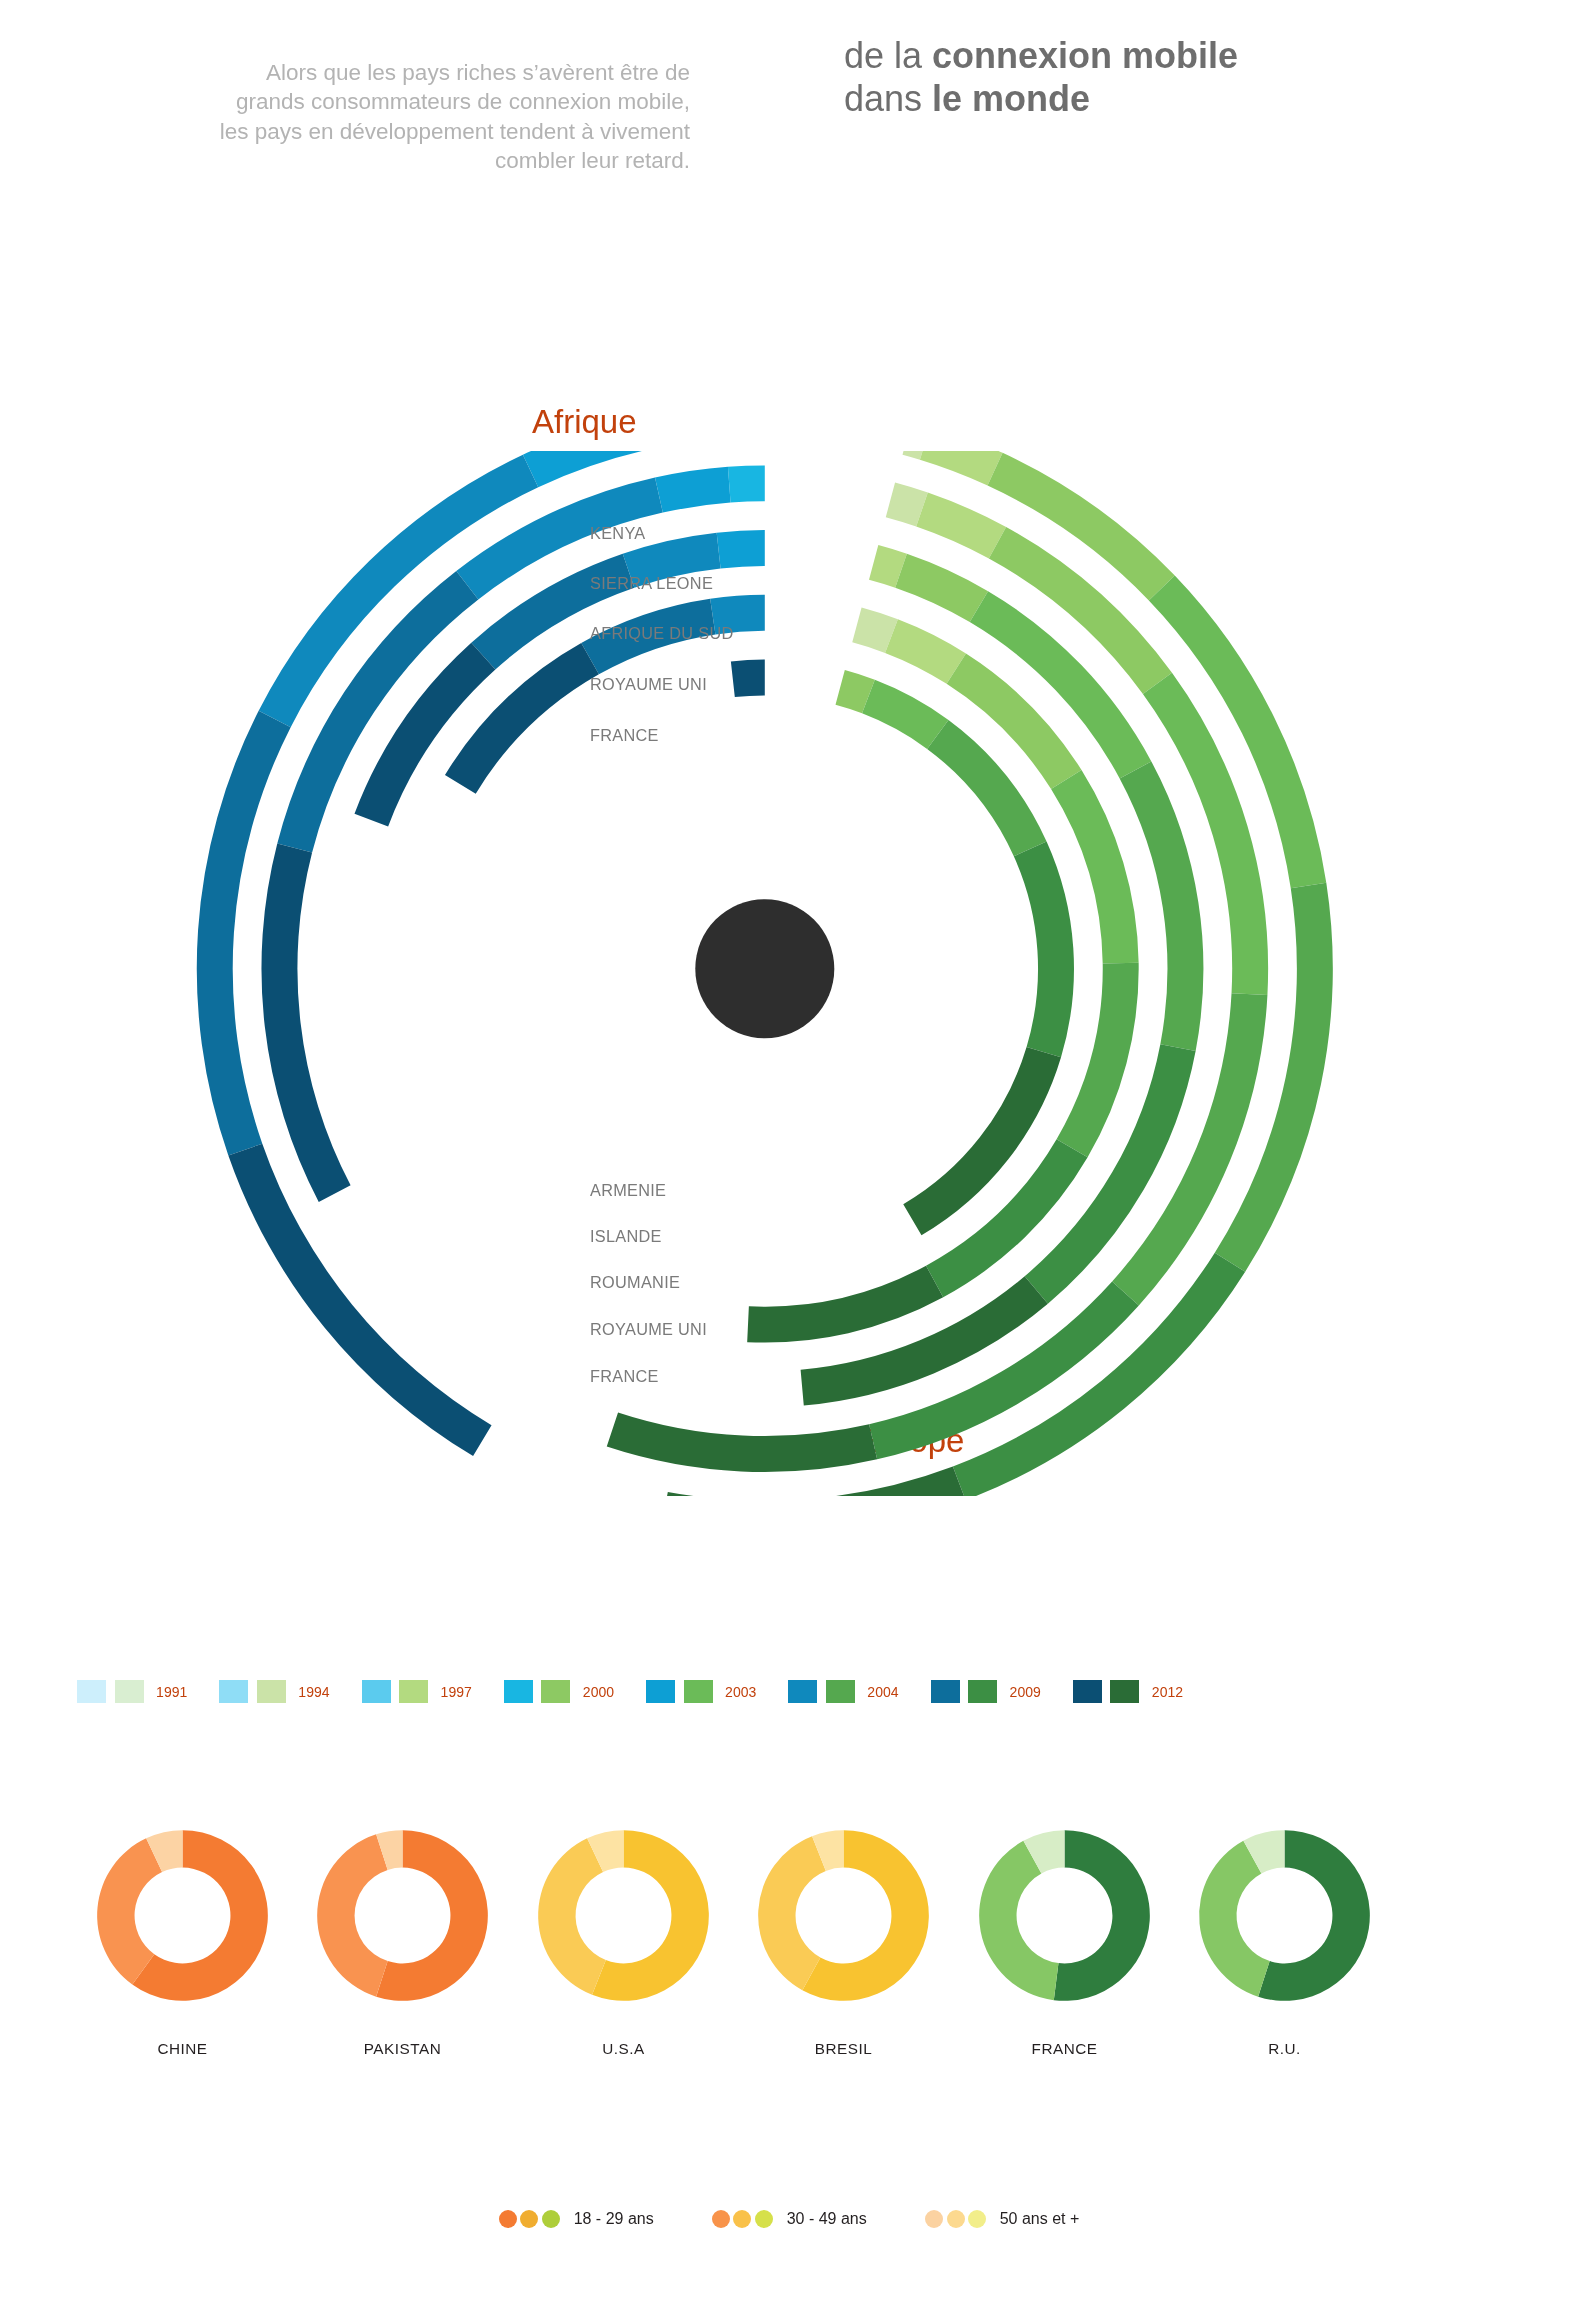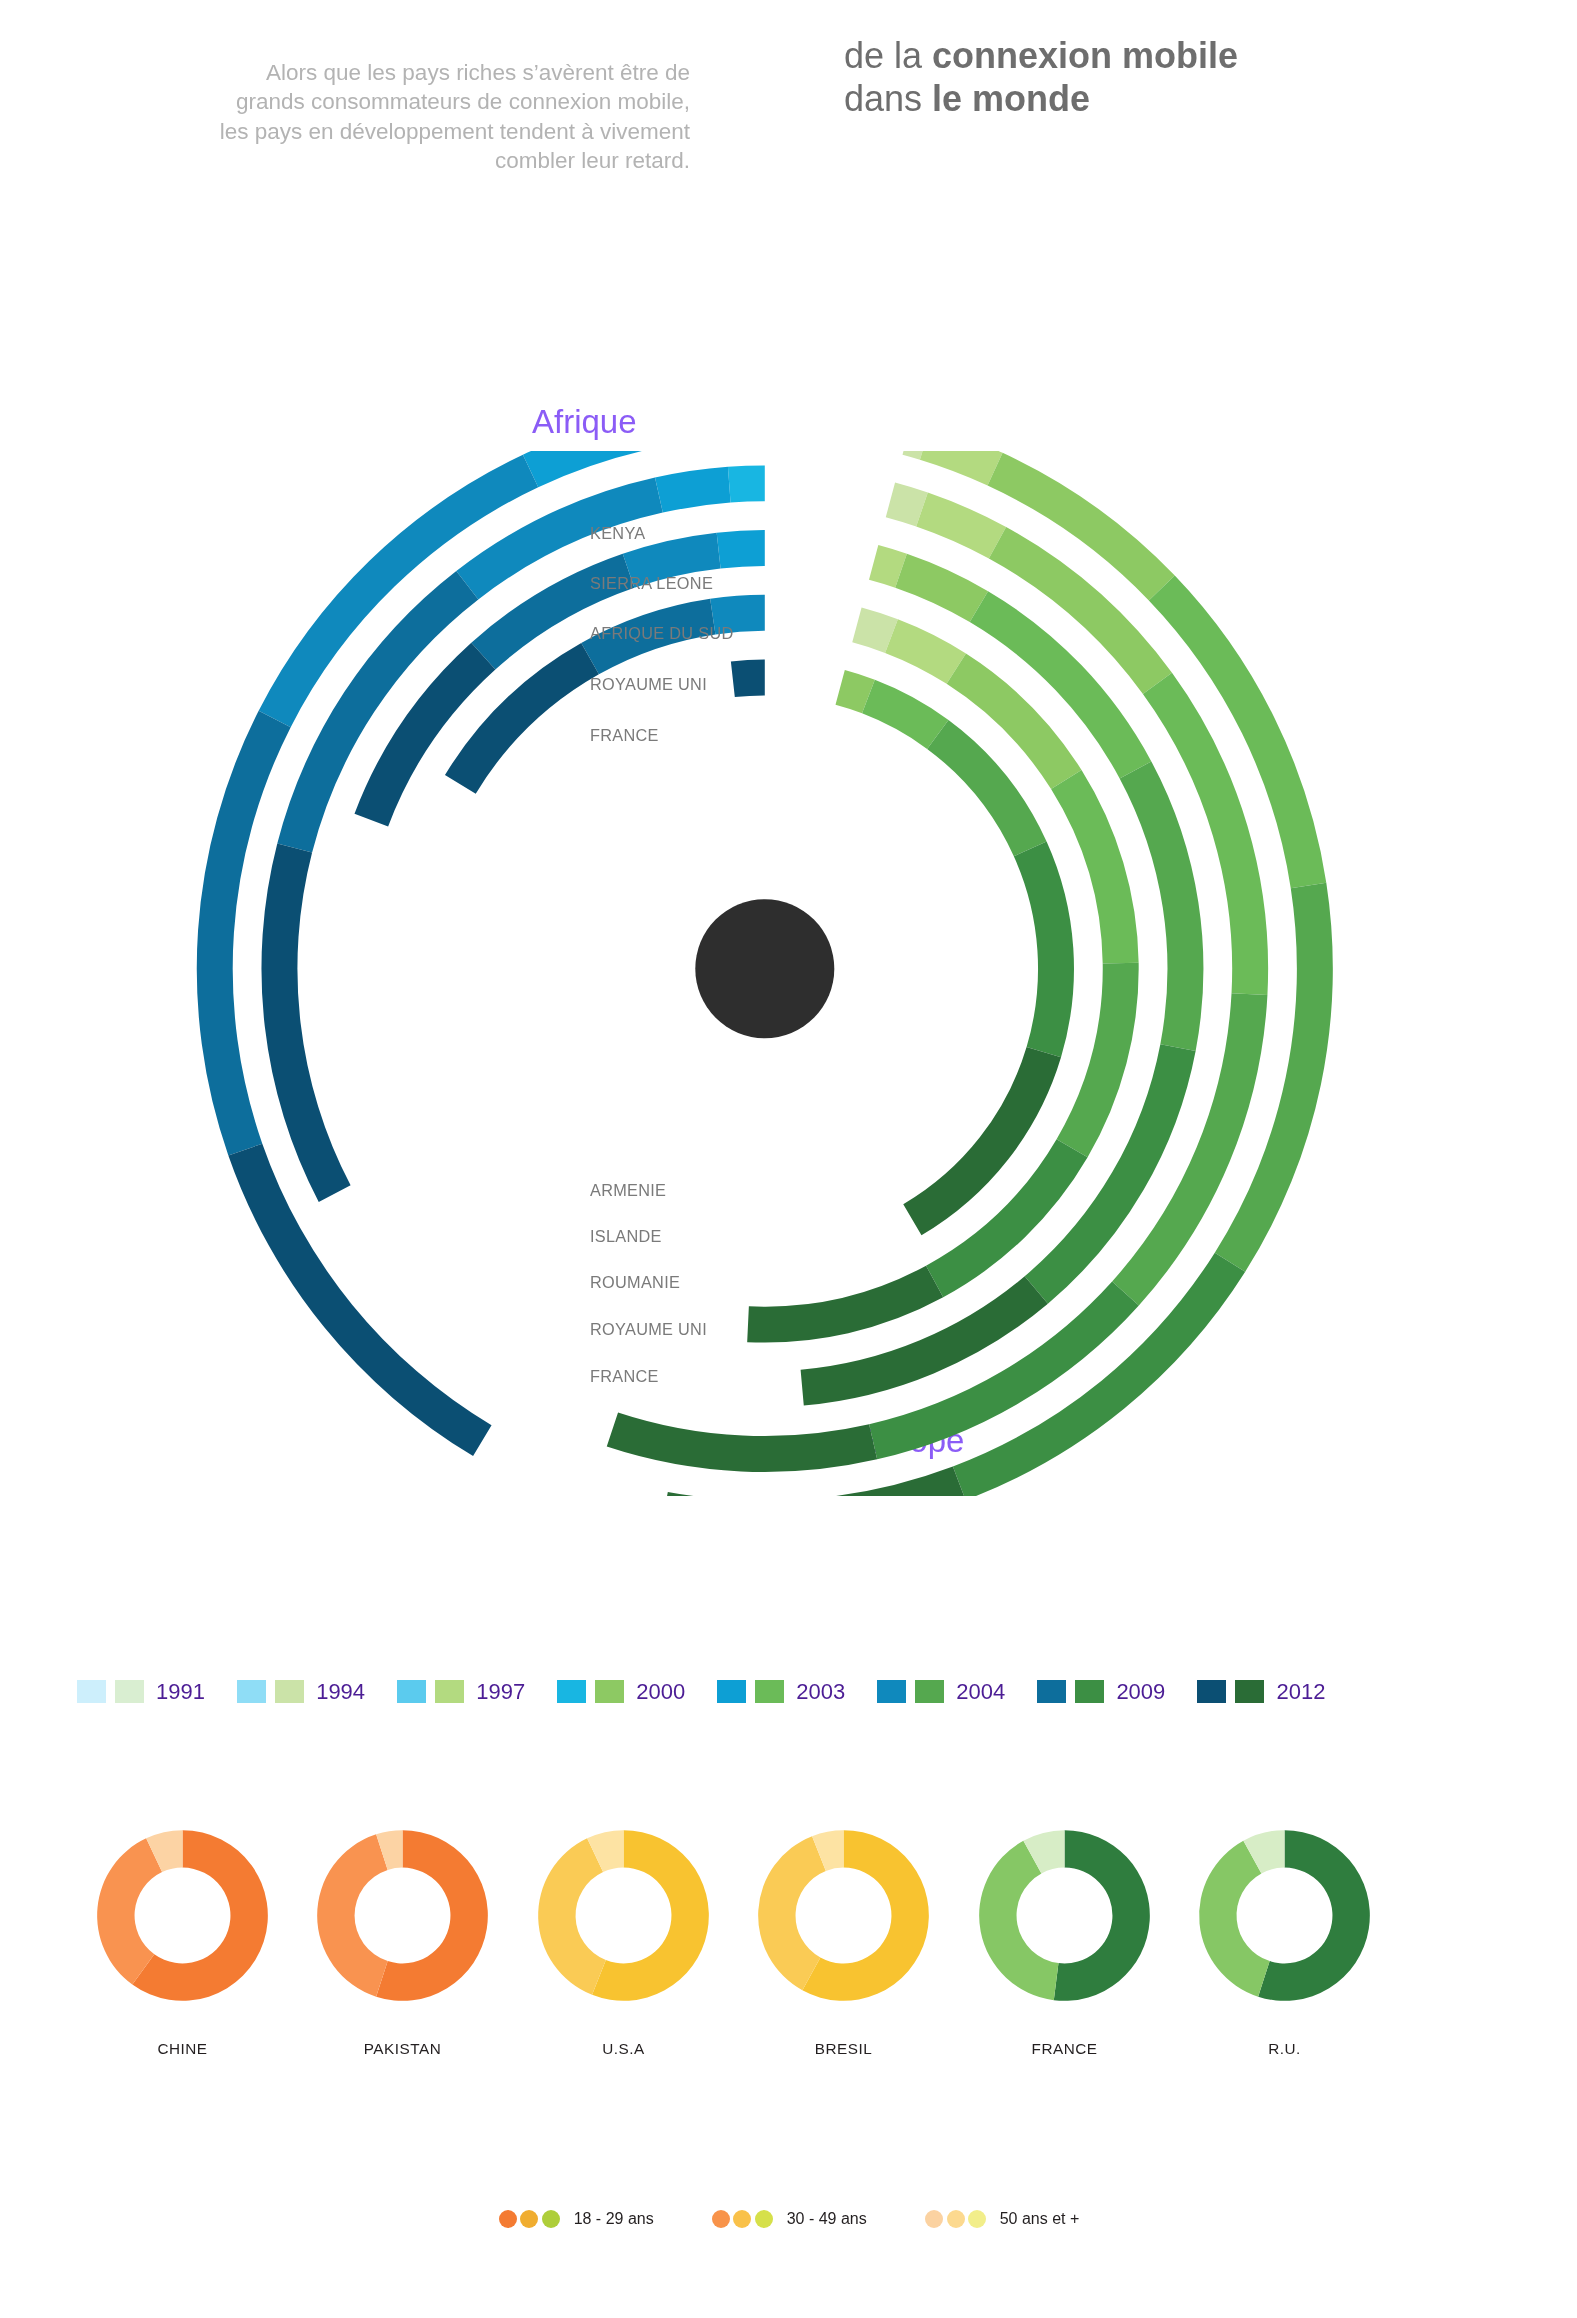--- a/index.html
+++ b/index.html
@@ -20,21 +20,21 @@
     letter-spacing:-0.5px;
   }
   .title-sub{color:#6e6e6e;font-size:36px;line-height:1.10;margin-top:2.9px;}
   .title-sub .light{font-weight:normal;}
   .title-sub .bold{font-weight:bold;}
   #title-sub1{margin-top:6.7px;}
   #title-sub2{margin-top:4px;}
 
   
   .section-title{
-    position:absolute;font-size:33px;color:#8b5cf6;
+    position:absolute;font-size:33px;color:#c2410c;
     font-family:"Liberation Sans", sans-serif;letter-spacing:0px;
   }
   #afrique-title{left:532px;top:403px;}
   #europe-title{left:858px;top:1422px;}
 
   
   #radial-wrap{position:absolute;left:0;top:451px;width:1578px;height:1045px;}
   #radial-svg{display:block;}
 
   .arc-label{
@@ -45,21 +45,21 @@
 
   
   #year-legend{
     position:absolute;left:77px;top:1677px;width:1429px;height:29px;
     display:flex;align-items:center;
   }
   .yl-item{display:flex;align-items:center;margin-right:32px;}
   .yl-sw{width:29px;height:23px;display:block;}
   .yl-sw.b{margin-right:8.6px;}
   .yl-label{
-    font-size:22px;color:#4c1d95;margin-left:12.5px;
+    font-size:14px;color:#c2410c;margin-left:12.5px;
     font-family:"Liberation Sans", sans-serif;
   }
 
   
   #donut-row{
     position:absolute;left:0;top:1822px;width:1578px;height:230px;
   }
   .donut{position:absolute;top:0;}
   .donut svg{display:block;}
   .donut-label{

